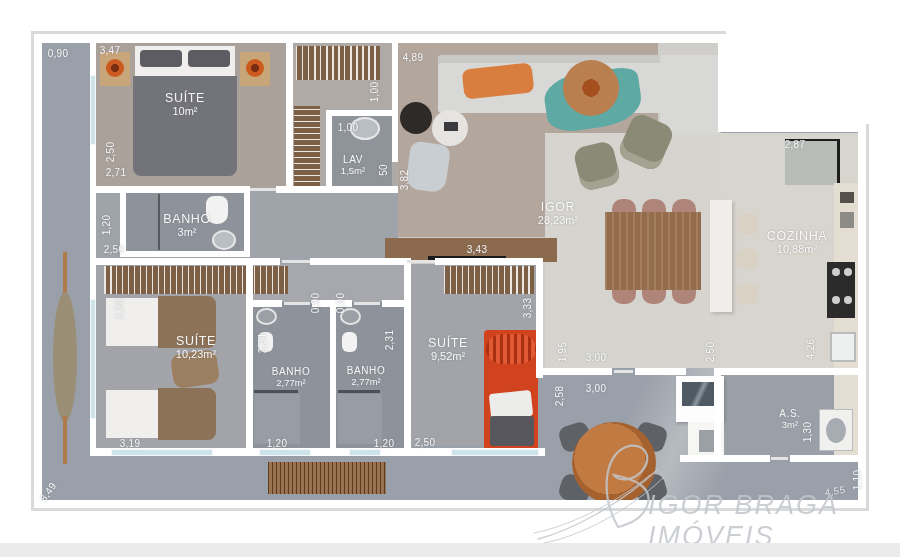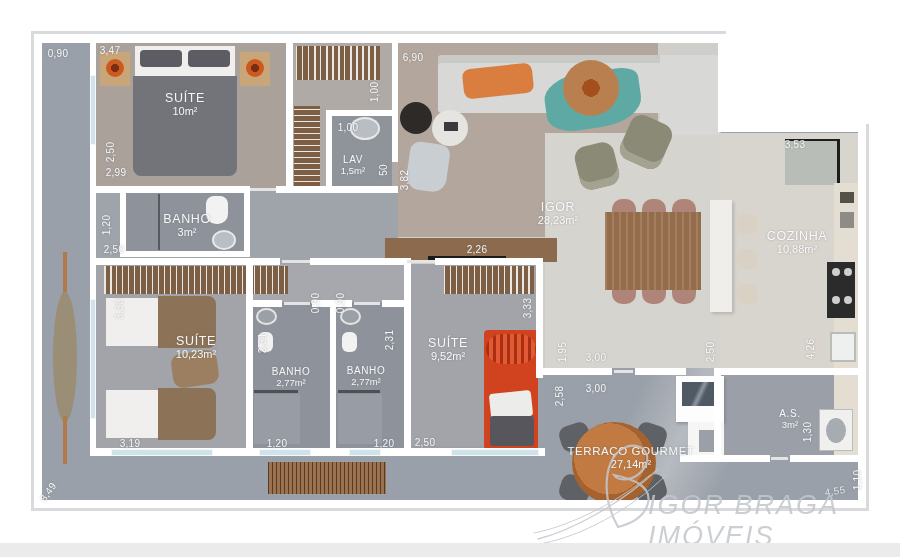--- a/index.html
+++ b/index.html
@@ -234,38 +234,34 @@
     <div class="rarea">2,77m²</div>
   </div>
   <div class="rlabel" style="left:448px;top:350px;">
     <div class="rname">SUÍTE</div>
     <div class="rarea">9,52m²</div>
   </div>
   <div class="rlabel sm" style="left:790px;top:419px;">
     <div class="rname">A.S.</div>
     <div class="rarea">3m²</div>
   </div>
-  <div class="rlabel" style="left:631px;top:458px;">
-    <div class="rname" style="font-size:11.5px;">TERRAÇO GOURMET</div>
-    <div class="rarea">27,14m²</div>
-  </div>
 
   <span class="dim" style="left:58px;top:53px;">0,90</span>
   <span class="dim" style="left:110px;top:50px;">3,47</span>
-  <span class="dim" style="left:413px;top:57px;">6,90</span>
+  <span class="dim" style="left:413px;top:57px;">4,89</span>
   <span class="dim v" style="left:374px;top:92px;">1,00</span>
   <span class="dim" style="left:348px;top:127px;">1,00</span>
   <span class="dim v" style="left:383px;top:170px;">50</span>
   <span class="dim v" style="left:404px;top:180px;">3,82</span>
-  <span class="dim" style="left:795px;top:144px;">3,53</span>
+  <span class="dim" style="left:795px;top:144px;">2,87</span>
   <span class="dim v" style="left:110px;top:152px;">2,50</span>
-  <span class="dim" style="left:116px;top:172px;">2,99</span>
+  <span class="dim" style="left:116px;top:172px;">2,71</span>
   <span class="dim v" style="left:106px;top:225px;">1,20</span>
   <span class="dim" style="left:114px;top:249px;">2,50</span>
-  <span class="dim" style="left:477px;top:249px;">2,26</span>
+  <span class="dim" style="left:477px;top:249px;">3,43</span>
   <span class="dim v" style="left:119px;top:309px;">3,33</span>
   <span class="dim" style="left:130px;top:443px;">3,19</span>
   <span class="dim v" style="left:315px;top:303px;">0,90</span>
   <span class="dim v" style="left:340px;top:303px;">0,90</span>
   <span class="dim v" style="left:262px;top:343px;">2,31</span>
   <span class="dim v" style="left:389px;top:340px;">2,31</span>
   <span class="dim" style="left:277px;top:443px;">1,20</span>
   <span class="dim" style="left:384px;top:443px;">1,20</span>
   <span class="dim" style="left:425px;top:442px;">2,50</span>
   <span class="dim v" style="left:527px;top:308px;">3,33</span>

